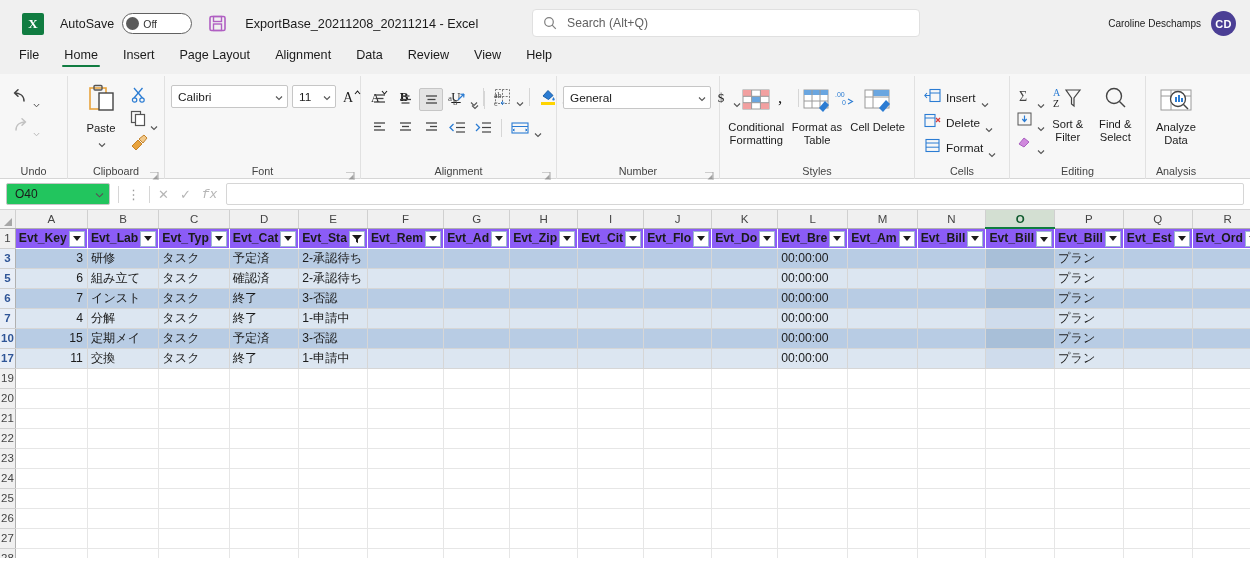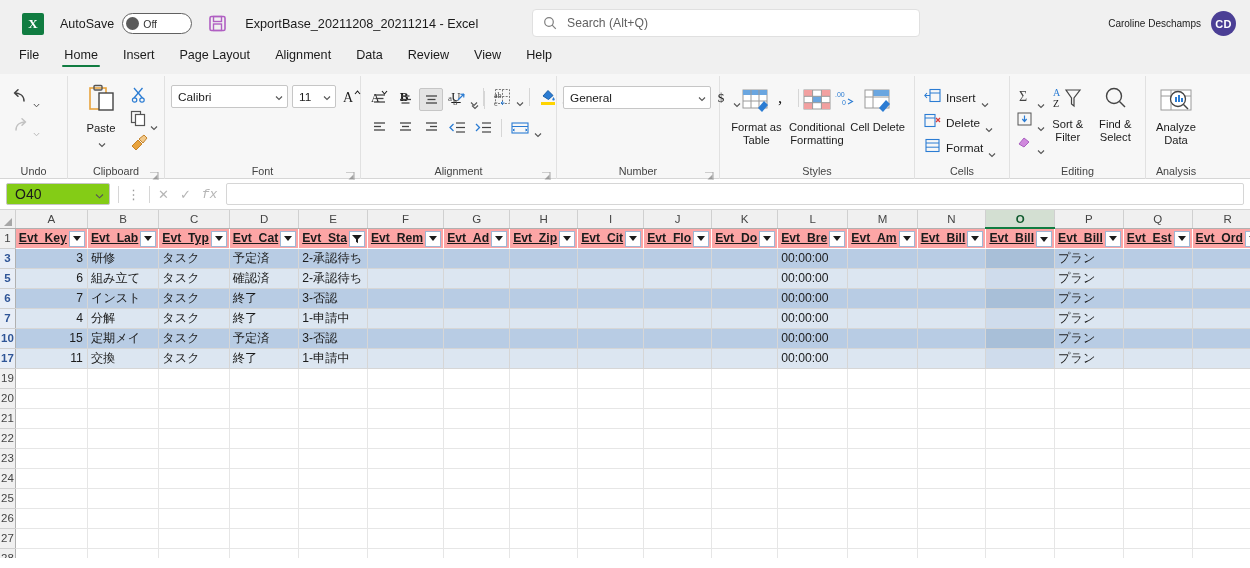--- a/index.html
+++ b/index.html
@@ -216,25 +216,25 @@
   .fbar {
     height: 31px;
     background: #fff;
     display: flex; align-items: center;
     padding: 0 6px;
     border-bottom: 1px solid #d6d6d6;
   }
   .namebox {
     width: 104px; height: 22px;
     border: 1px solid #c6c6c6;
-    background: #84cc16;
+    background: #22c55e;
     border-radius: 2px;
     display: flex; align-items: center; justify-content: space-between;
     padding: 0 5px 0 8px;
-    font-size: 14px; color: #1b1b1b;
+    font-size: 12px; color: #1b1b1b;
   }
   .fsep { width: 1px; height: 17px; background: #d6d6d6; margin: 0 8px; }
   .fb-icons { display: flex; align-items: center; gap: 11px; }
   .fb-icons span { font-size: 13px; color: #b5b5b5; }
   .fb-fx { font-family: Liberation Mono, monospace; font-style: italic; font-size: 14px; color: #444; }
   .finput {
     flex: 1;
     height: 22px;
     border: 1px solid #d6d6d6;
     border-radius: 2px;
@@ -294,30 +294,29 @@
     padding: 0 3px;
     height: 20px;
     overflow: hidden;
     white-space: nowrap;
     vertical-align: middle;
   }
   td.cell.empty { border-right: 1px solid #e6e6e6; border-bottom: 1px solid #e6e6e6; }
 
   
   .thdr {
-    background: #fca5a5;
+    background: #8b5cf6;
     color: #ffffff;
     font-weight: bold;
     font-size: 12.2px;
     position: relative;
     padding: 0 20px 0 3px !important;
     border-right: 1px solid #ffffff !important;
     border-bottom: 1px solid #ffffff !important;
     height: 20px;
-    text-decoration: underline;
   }
   .fbtn {
     position: absolute;
     right: 2px; top: 2px;
     width: 16px; height: 16px;
     background: #ffffff;
     border: 1px solid #9fb6d4;
     display: flex; align-items: center; justify-content: center;
   }
   .fbtn .arw {
@@ -724,49 +723,49 @@
     <span class="dlg-launcher">
       <svg width="9" height="9" viewBox="0 0 9 9">
           <path d="M0 0 H8 V8" fill="none" stroke="#777" stroke-width="1"></path>
           <path d="M7.5 7.5 L2.5 7.5 L7.5 2.5 Z" fill="#777"></path>
         </svg>
     </span>
   </div>
 
   <div class="rgroup" style="width:195px">
     <div class="rbody" style="padding-top:4px">
-      <div class="bigbtn">
-        <span>
-          <svg width="32" height="26" viewBox="0 0 32 26">
-            <rect x="3" y="2" width="24" height="18" fill="#fff" stroke="#9a9a9a" stroke-width="1"></rect>
-            <rect x="3" y="2" width="24" height="5" fill="#6aa6e0"></rect>
-            <line x1="11" y1="2" x2="11" y2="20" stroke="#9a9a9a" stroke-width="1"></line>
-            <line x1="19" y1="2" x2="19" y2="20" stroke="#9a9a9a" stroke-width="1"></line>
-            <line x1="3" y1="13" x2="27" y2="13" stroke="#9a9a9a" stroke-width="1"></line>
-            <path d="M18 20 L24 13 L28 17 L22 24 Z" fill="#2b7cd3"></path>
-          </svg>
-        </span>
-        <span class="blabel">Format as Table</span>
-      </div>
       <div class="bigbtn">
         <span>
           <svg width="32" height="26" viewBox="0 0 32 26">
             <rect x="3" y="2" width="26" height="19" fill="#fff" stroke="#9a9a9a" stroke-width="1"></rect>
             <rect x="3" y="2" width="8.6" height="6.3" fill="#f2a0a0"></rect>
             <rect x="20.4" y="2" width="8.6" height="6.3" fill="#f2a0a0"></rect>
             <rect x="11.6" y="8.3" width="8.8" height="6.4" fill="#6aa6e0"></rect>
             <rect x="3" y="14.7" width="8.6" height="6.3" fill="#f2a0a0"></rect>
             <rect x="20.4" y="14.7" width="8.6" height="6.3" fill="#f2a0a0"></rect>
             <line x1="11.6" y1="2" x2="11.6" y2="21" stroke="#9a9a9a" stroke-width="1"></line>
             <line x1="20.4" y1="2" x2="20.4" y2="21" stroke="#9a9a9a" stroke-width="1"></line>
             <line x1="3" y1="8.3" x2="29" y2="8.3" stroke="#9a9a9a" stroke-width="1"></line>
             <line x1="3" y1="14.7" x2="29" y2="14.7" stroke="#9a9a9a" stroke-width="1"></line>
           </svg>
         </span>
         <span class="blabel">Conditional Formatting</span>
+      </div>
+      <div class="bigbtn">
+        <span>
+          <svg width="32" height="26" viewBox="0 0 32 26">
+            <rect x="3" y="2" width="24" height="18" fill="#fff" stroke="#9a9a9a" stroke-width="1"></rect>
+            <rect x="3" y="2" width="24" height="5" fill="#6aa6e0"></rect>
+            <line x1="11" y1="2" x2="11" y2="20" stroke="#9a9a9a" stroke-width="1"></line>
+            <line x1="19" y1="2" x2="19" y2="20" stroke="#9a9a9a" stroke-width="1"></line>
+            <line x1="3" y1="13" x2="27" y2="13" stroke="#9a9a9a" stroke-width="1"></line>
+            <path d="M18 20 L24 13 L28 17 L22 24 Z" fill="#2b7cd3"></path>
+          </svg>
+        </span>
+        <span class="blabel">Format as Table</span>
       </div>
       <div class="bigbtn">
         <span>
           <svg width="32" height="26" viewBox="0 0 32 26">
             <rect x="3" y="2" width="24" height="18" fill="#fff" stroke="#9a9a9a" stroke-width="1"></rect>
             <rect x="11" y="2" width="16" height="6" fill="#6aa6e0"></rect>
             <line x1="11" y1="2" x2="11" y2="20" stroke="#9a9a9a" stroke-width="1"></line>
             <line x1="3" y1="9" x2="27" y2="9" stroke="#9a9a9a" stroke-width="1"></line>
             <path d="M17 20 L24 12 L28 16 L21 24 Z" fill="#2b7cd3"></path>
           </svg>

